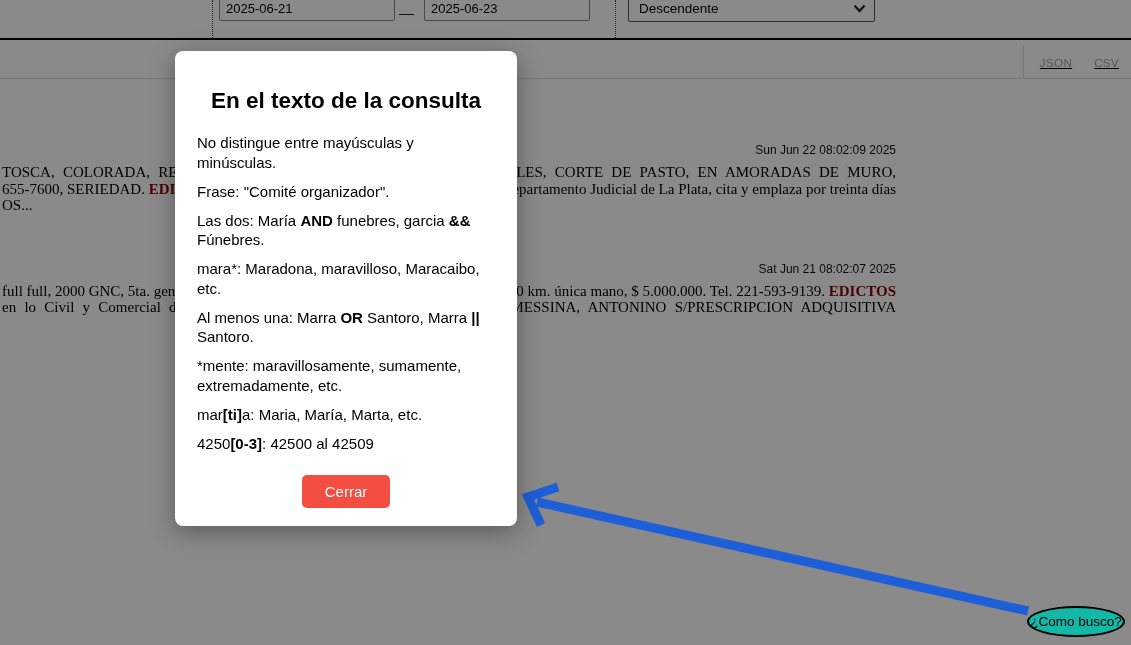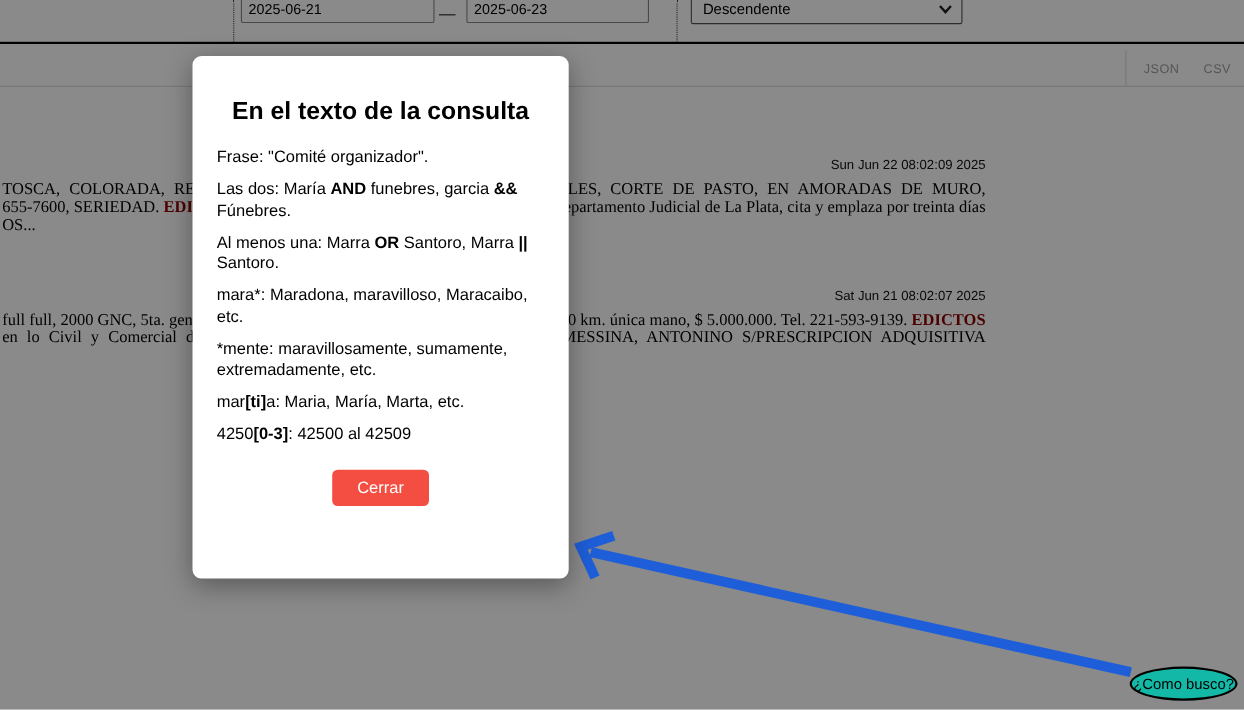--- a/index.html
+++ b/index.html
@@ -21,21 +21,21 @@
   .range-dash{position:absolute;top:4px;font-size:15px;color:#222;}
   .sort-select{
     position:absolute;left:628px;top:-6px;width:247px;height:28px;box-sizing:border-box;
     border:1px solid #555;border-radius:2px;background:#fff;color:#000;
     display:flex;align-items:center;justify-content:space-between;
     padding:0 8px 0 10px;font-size:13.5px;cursor:pointer;
   }
   .sort-select svg{flex:0 0 auto;}
 
   .toolbar{height:39px;box-sizing:border-box;background:#fff;border-bottom:1px solid #ddd;
-    display:flex;justify-content:flex-end;}
+    display:flex;justify-content:flex-end;text-decoration:underline;}
   .export-group{
     border-left:1px solid #ddd;display:flex;align-items:center;gap:22px;
     padding:0 12px 0 16px;margin-top:6px;height:33px;
   }
   .export-link{color:#9e9e9e;font-size:11.5px;letter-spacing:.4px;text-decoration:none;cursor:pointer;}
 
   .content{width:896px;padding-left:2px;box-sizing:border-box;color:#000;}
   .entry{margin-top:48px;}
   .entry:first-child{margin-top:64px;}
   .entry-ts{font-size:12px;color:#111;text-align:right;margin-bottom:7px;}
@@ -137,24 +137,25 @@
   <path d="M 558 487 L 528 497 L 541 525" fill="none" stroke="#1e5ed8" stroke-width="9" stroke-linejoin="miter"></path>
 </svg>
 
 <div class="help-btn">
   <span>¿Como busco?</span>
 </div>
 
 <div class="modal">
   <h2 class="modal-title">En el texto de la consulta</h2>
   <div class="modal-body" id="modal-paragraphs">
+      <p><span>No distingue entre mayúsculas y minúsculas.</span></p>
       <p><span>Frase: "Comité organizador".</span></p>
       <p><span>Las dos: María </span><b>AND</b><span> funebres, garcia </span><b>&amp;&amp;</b><span> Fúnebres.</span></p>
+      <p><span>mara*: Maradona, maravilloso, Maracaibo, etc.</span></p>
       <p><span>Al menos una: Marra </span><b>OR</b><span> Santoro, Marra </span><b>||</b><span> Santoro.</span></p>
-      <p><span>mara*: Maradona, maravilloso, Maracaibo, etc.</span></p>
       <p><span>*mente: maravillosamente, sumamente, extremadamente, etc.</span></p>
       <p><span>mar</span><b>[ti]</b><span>a: Maria, María, Marta, etc.</span></p>
       <p><span>4250</span><b>[0-3]</b><span>: 42500 al 42509</span></p>
     </div>
   <div class="modal-footer">
     <button class="close-btn">Cerrar</button>
   </div>
 </div>
 
 </body></html>

